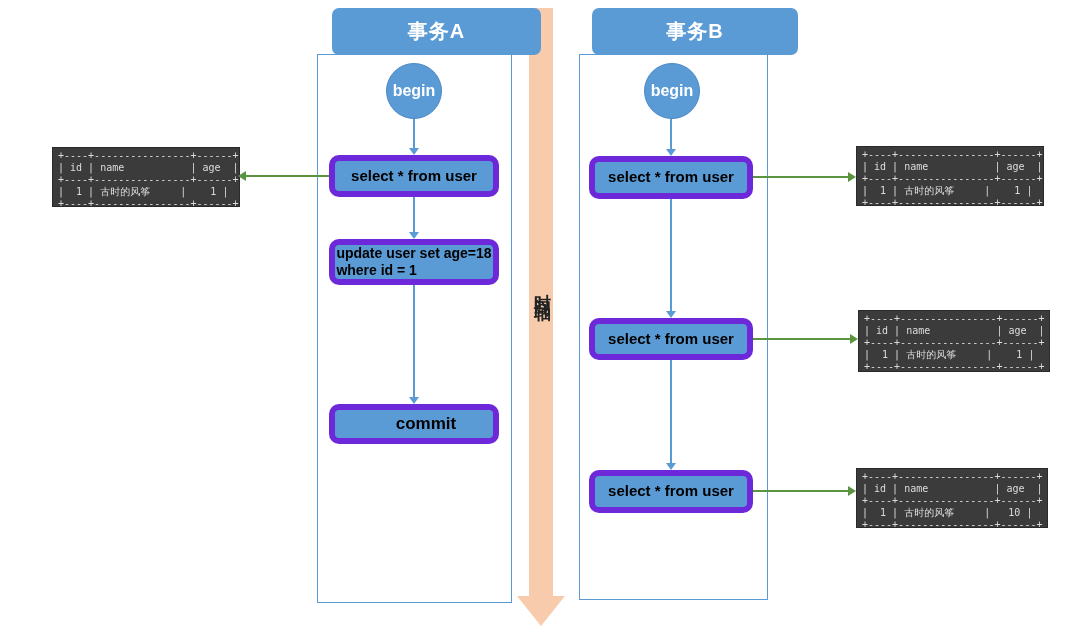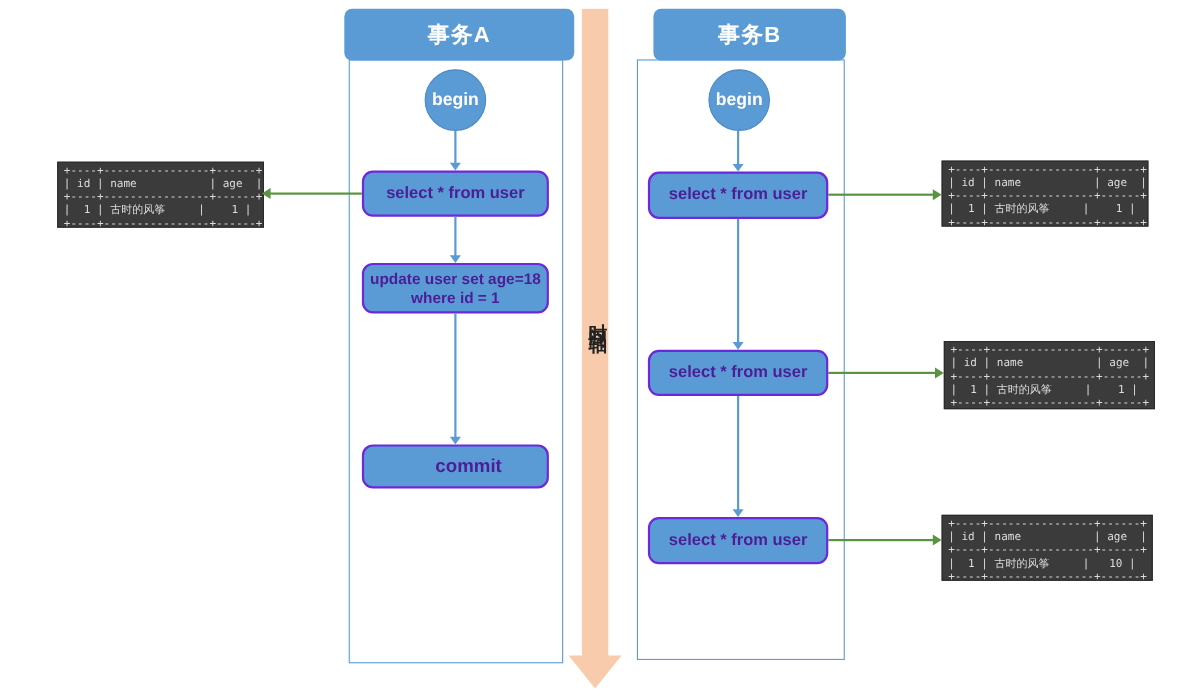--- a/index.html
+++ b/index.html
@@ -24,37 +24,37 @@
   }
 
   
   .tx-body {
     position: absolute; background: #ffffff;
     border: 1.5px solid #5b9bd5; z-index: 1;
   }
   .tx-header {
     position: absolute; height: 47px; background: #5b9bd5; border-radius: 7px;
     color: #ffffff; font-size: 20px; font-weight: bold; letter-spacing: 1px;
-    display: flex; align-items: center; justify-content: center; z-index: 2;
+    display: flex; align-items: center; justify-content: center; z-index: 2; margin-left: 19px;
   }
   #tx-a-body { left: 317px; top: 54px; width: 195px; height: 549px; }
   #tx-a-header { left: 313px; top: 8px; width: 209px; }
   #tx-b-body { left: 579px; top: 54px; width: 189px; height: 546px; }
-  #tx-b-header { left: 594px; top: 8px; width: 175px; text-align: right; }
+  #tx-b-header { left: 573px; top: 8px; width: 206px; text-align: right; }
 
   
   .begin-circle {
     position: absolute; width: 56px; height: 56px; border-radius: 50%;
     background: #5b9bd5; border: 1px solid #4a89c4; color: #ffffff;
     font-size: 16px; font-weight: bold;
     display: flex; align-items: center; justify-content: center; z-index: 2;
   }
   .step-box {
-    position: absolute; background: #5b9bd5; border: 2px solid #6d28d9;
-    border-radius: 10px; color: #4c1d95; font-weight: bold; text-align: center;
+    position: absolute; background: #5b9bd5; border: 6px solid #6d28d9;
+    border-radius: 10px; color: #000000; font-weight: bold; 
     display: flex; align-items: center; justify-content: center;
     font-size: 15px; z-index: 2; white-space: pre-line; line-height: 1.25;
   }
   #a-begin { left: 386px; top: 63px; }
   #a-select { left: 329px; top: 155px; width: 170px; height: 42px; }
   #a-update { left: 329px; top: 239px; width: 170px; height: 46px; font-size: 14px; }
   #a-commit { left: 329px; top: 404px; width: 170px; height: 40px; font-size: 17px; padding-left: 24px; }
   #b-begin { left: 644px; top: 63px; }
   #b-select-1 { left: 589px; top: 156px; width: 164px; height: 43px; }
   #b-select-2 { left: 589px; top: 318px; width: 164px; height: 42px; }

